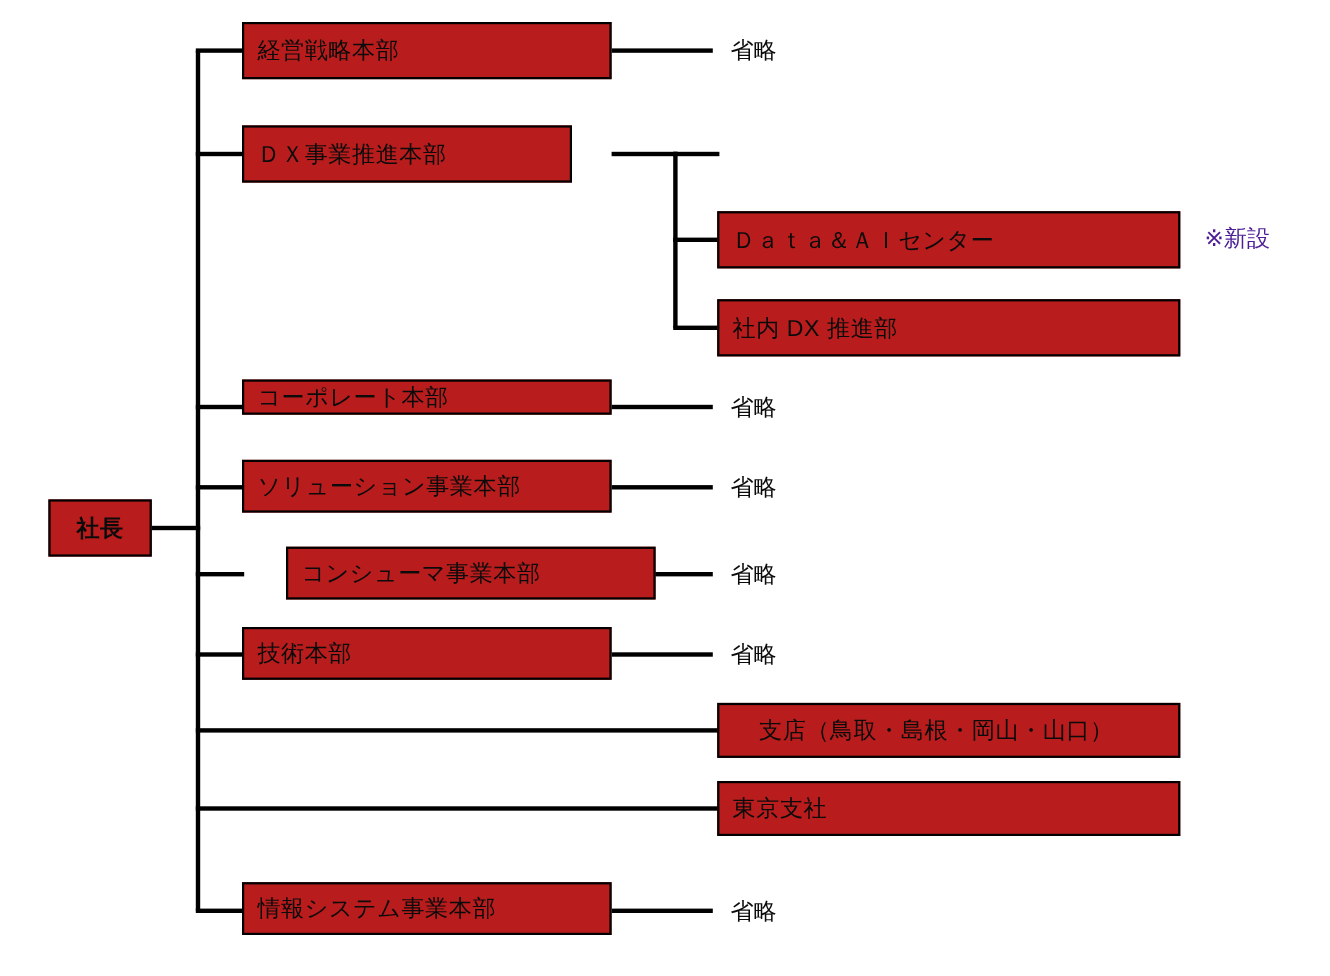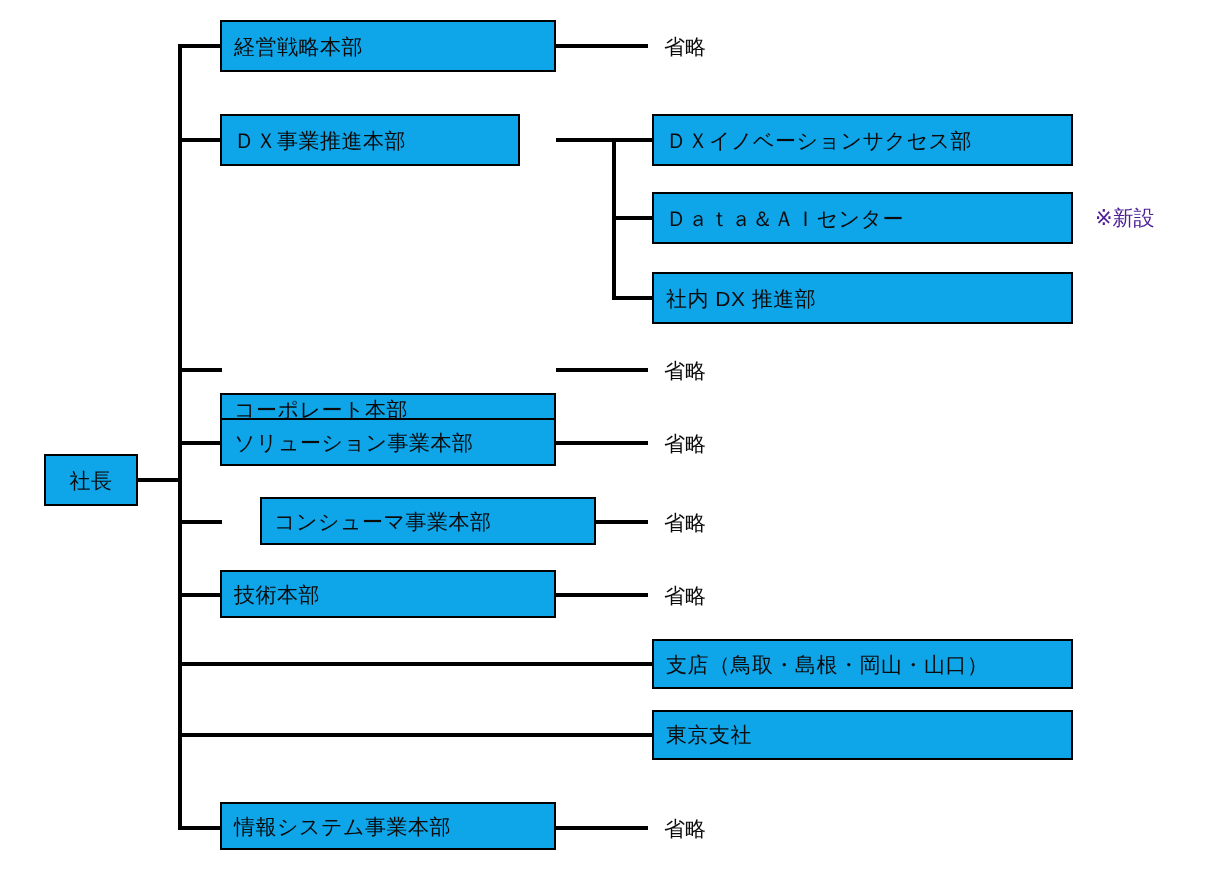--- a/index.html
+++ b/index.html
@@ -17,35 +17,35 @@
     width: 1209px;
     height: 887px;
     background: #ffffff;
     overflow: hidden;
   }
   
   .node-box {
     position: absolute;
     box-sizing: border-box;
     border: 2px solid #000000;
-    background: #0ea5e9;
+    background: #b91c1c;
     display: flex;
     align-items: center;
     z-index: 3;
   }
   .node-label {
     display: block;
     font-size: 21px;
     line-height: 1;
     letter-spacing: 0.5px;
     white-space: nowrap;
     color: #0b0b0b;
   }
   .node-box.pad-left .node-label { padding-left: 12px; }
-  .node-box.centered { justify-content: center; }
+  .node-box.centered { justify-content: center; font-weight: bold; }
   .node-box.centered .node-label { padding: 0; }
 
   
   .line-h {
     position: absolute;
     height: 4px;
     background: #000000;
     z-index: 1;
   }
   .line-v {
@@ -96,37 +96,34 @@
   <div class="line-h" style="left:178px; top:138px; width:44px;"></div>
   <div class="node-box pad-left" style="left:220px; top:114px; width:300px; height:52px;">
     <span class="node-label">ＤＸ事業推進本部</span>
   </div>
 
   <div class="line-h" style="left:556px; top:138px; width:60px;"></div>
 
   <div class="line-v" style="left:612px; top:138px; height:160px;"></div>
 
   <div class="line-h" style="left:612px; top:138px; width:42px;"></div>
-  <div class="node-box pad-left" style="left:652px; top:114px; width:421px; height:52px;">
-    <span class="node-label">ＤＸイノベーションサクセス部</span>
-  </div>
 
   <div class="line-h" style="left:612px; top:216px; width:42px;"></div>
   <div class="node-box pad-left" style="left:652px; top:192px; width:421px; height:52px;">
     <span class="node-label">Ｄａｔａ＆ＡＩセンター</span>
   </div>
   <div class="note-text" style="left:1095px; top:207px;">※新設</div>
 
   <div class="line-h" style="left:612px; top:296px; width:42px;"></div>
   <div class="node-box pad-left" style="left:652px; top:272px; width:421px; height:52px;">
     <span class="node-label">社内 DX 推進部</span>
   </div>
 
   <div class="line-h" style="left:178px; top:368px; width:44px;"></div>
-  <div class="node-box pad-left" style="left:220px; top:345px; width:336px; height:32px;margin-top:48px;">
+  <div class="node-box pad-left" style="left:220px; top:345px; width:336px; height:32px;">
     <span class="node-label">コーポレート本部</span>
   </div>
   <div class="line-h" style="left:556px; top:368px; width:92px;"></div>
   <div class="leaf-text" style="left:664px; top:360px;">省略</div>
 
   <div class="line-h" style="left:178px; top:441px; width:44px;"></div>
   <div class="node-box pad-left" style="left:220px; top:418px; width:336px; height:48px;text-align:center;">
     <span class="node-label">ソリューション事業本部</span>
   </div>
   <div class="line-h" style="left:556px; top:441px; width:92px;"></div>
@@ -140,21 +137,21 @@
   <div class="leaf-text" style="left:664px; top:512px;">省略</div>
 
   <div class="line-h" style="left:178px; top:593px; width:44px;"></div>
   <div class="node-box pad-left" style="left:220px; top:570px; width:336px; height:48px;">
     <span class="node-label">技術本部</span>
   </div>
   <div class="line-h" style="left:556px; top:593px; width:92px;"></div>
   <div class="leaf-text" style="left:664px; top:585px;">省略</div>
 
   <div class="line-h" style="left:178px; top:662px; width:478px;"></div>
-  <div class="node-box pad-left" style="left:652px; top:639px; width:421px; height:50px;">
+  <div class="node-box pad-left" style="left:652px; top:639px; width:421px; height:50px;padding-left:24px;">
     <span class="node-label">支店（鳥取・島根・岡山・山口）</span>
   </div>
 
   <div class="line-h" style="left:178px; top:733px; width:478px;"></div>
   <div class="node-box pad-left" style="left:652px; top:710px; width:421px; height:50px;font-family:Liberation Serif, serif;">
     <span class="node-label">東京支社</span>
   </div>
 
   <div class="line-h" style="left:178px; top:826px; width:44px;"></div>
   <div class="node-box pad-left" style="left:220px; top:802px; width:336px; height:48px;">

